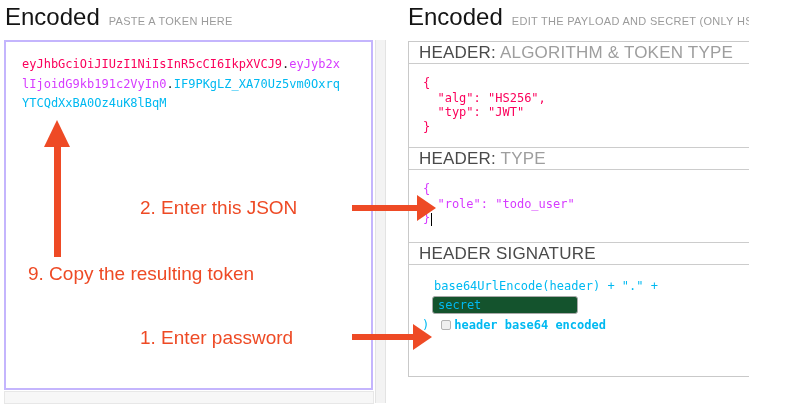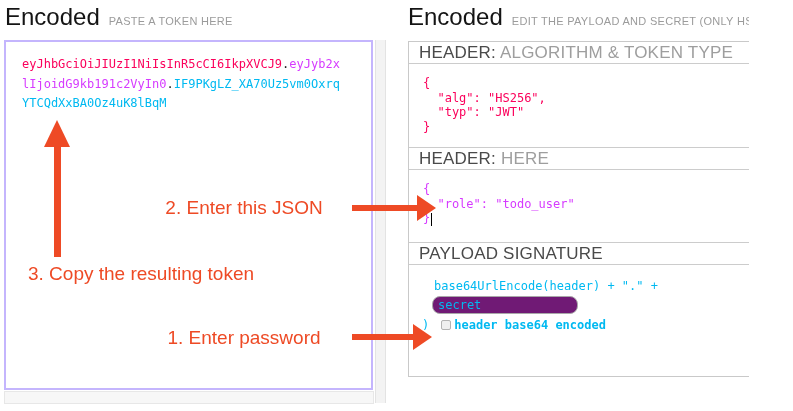--- a/index.html
+++ b/index.html
@@ -58,34 +58,34 @@
   .block-header pre { color:#fb015b; }
   .block-payload { height:73px; }
   .block-payload pre { color:#d63aff; }
   .text-caret { position:absolute; left:22px; top:43px; width:1px; height:13px; background:#000; }
 
   .block-signature { height:112px; padding:13px 0 0 13px;
     font-family:"DejaVu Sans Mono", monospace; font-size:12px; line-height:16px; color:#00b9f1; }
   .sig-indent { padding-left:12px; }
   .secret-row { margin:2px 0 3px 10px; }
   .secret-input {
-    width:146px; height:18px; border:1px solid #a9a9a9; border-radius:8px;
+    width:146px; height:18px; border:1px solid #a9a9a9; border-radius:3px;
     font-family:"DejaVu Sans Mono", monospace; font-size:12px; color:#00b9f1;
-    padding:1px 5px; background:#701a75; outline:none;
+    padding:1px 5px; background:#14532d; outline:none;
   }
   .b64-row { white-space:nowrap; }
   .b64-checkbox {
     display:inline-block; width:10px; height:10px; background:#efefef;
     border:1px solid #b3b3b3; border-radius:2px; margin:0 3px 0 12px; vertical-align:-1px;
   }
   .b64-label { font-weight:bold; }
 
   
   .ann { position:absolute; color:#ee4a25; font-size:19px; white-space:nowrap; }
-  .ann-right { width:208px; text-align:center; left:140px; }
+  .ann-right { width:208px; text-align:left; left:140px; }
   .ann-step2 { top:197px; }
   .ann-step1 { top:327px; }
   .ann-step3 { left:28px; top:263px; }
   .arrow-shaft-h { position:absolute; height:6px; background:#ee4a25; }
   .arrow-head-right { position:absolute; width:0; height:0;
     border-top:13px solid transparent; border-bottom:13px solid transparent;
     border-left:19px solid #ee4a25; }
   .arrow2-shaft { left:352px; top:205px; width:66px; }
   .arrow2-head  { left:417px; top:195px; }
   .arrow1-shaft { left:352px; top:334px; width:62px; }
@@ -121,48 +121,48 @@
     </div>
     <div class="json-block block-header">
       <pre>{
   "alg": "HS256",
   "typ": "JWT"
 }</pre>
     </div>
 
     <div class="section-label">
       <span class="lbl-primary">HEADER:</span>
-      <span>HERE</span>
+      <span>TYPE</span>
     </div>
     <div class="json-block block-payload">
       <pre>{
   "role": "todo_user"
 }</pre>
       <div class="text-caret"></div>
     </div>
 
     <div class="section-label">
-      <span class="lbl-primary">PAYLOAD SIGNATURE</span>
+      <span class="lbl-primary">HEADER SIGNATURE</span>
     </div>
     <div class="block-signature">
       <div class="sig-indent">base64UrlEncode(header) + "." +</div>
       <div class="secret-row">
         <input class="secret-input" type="text" value="secret" style="">
       </div>
       <div class="b64-row">
         <span>)</span><span class="b64-checkbox"></span><span class="b64-label">header base64 encoded</span>
       </div>
     </div>
   </div>
 
   <div class="ann ann-right ann-step2">2. Enter this JSON</div>
   <div class="arrow-shaft-h arrow2-shaft"></div>
   <div class="arrow-head-right arrow2-head"></div>
 
-  <div class="ann ann-step3">3. Copy the resulting token</div>
+  <div class="ann ann-step3">9. Copy the resulting token</div>
   <div class="arrow3-shaft"></div>
   <div class="arrow3-head"></div>
 
   <div class="ann ann-right ann-step1">1. Enter password</div>
   <div class="arrow-shaft-h arrow1-shaft"></div>
   <div class="arrow-head-right arrow1-head"></div>
 
 </div>
 
 </body></html>

